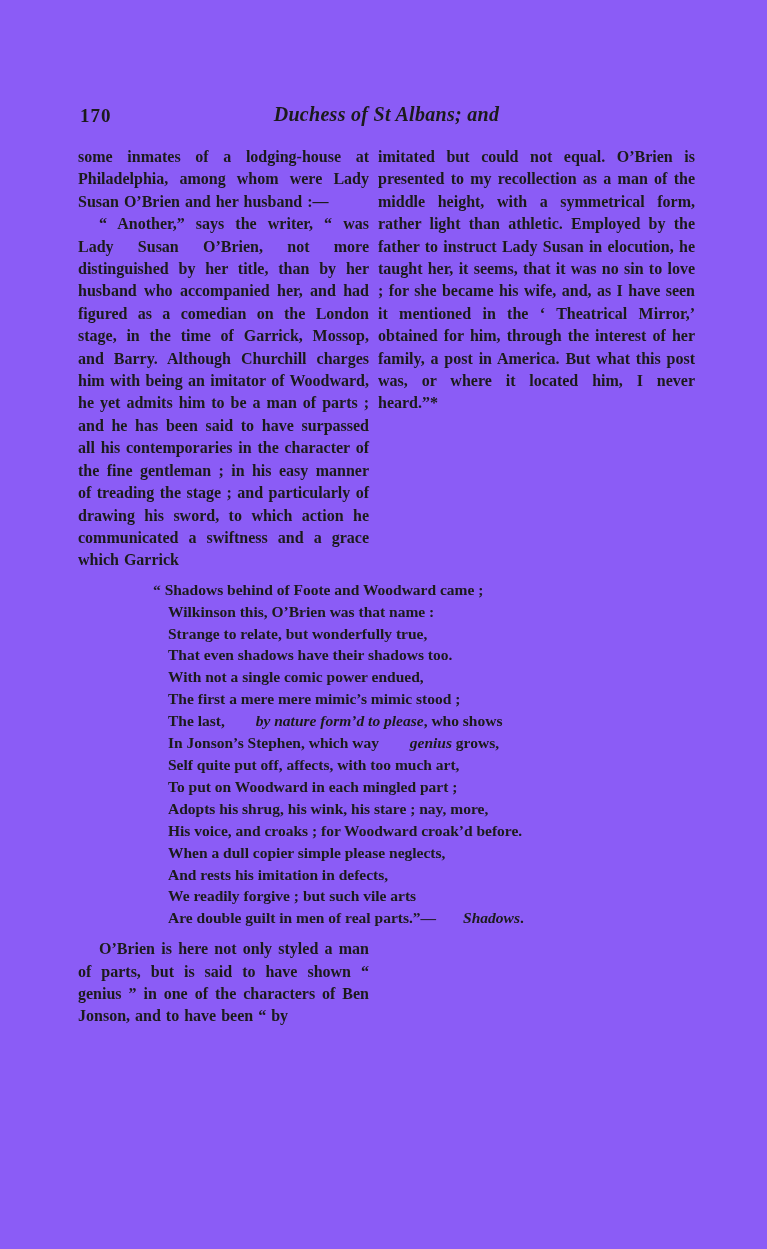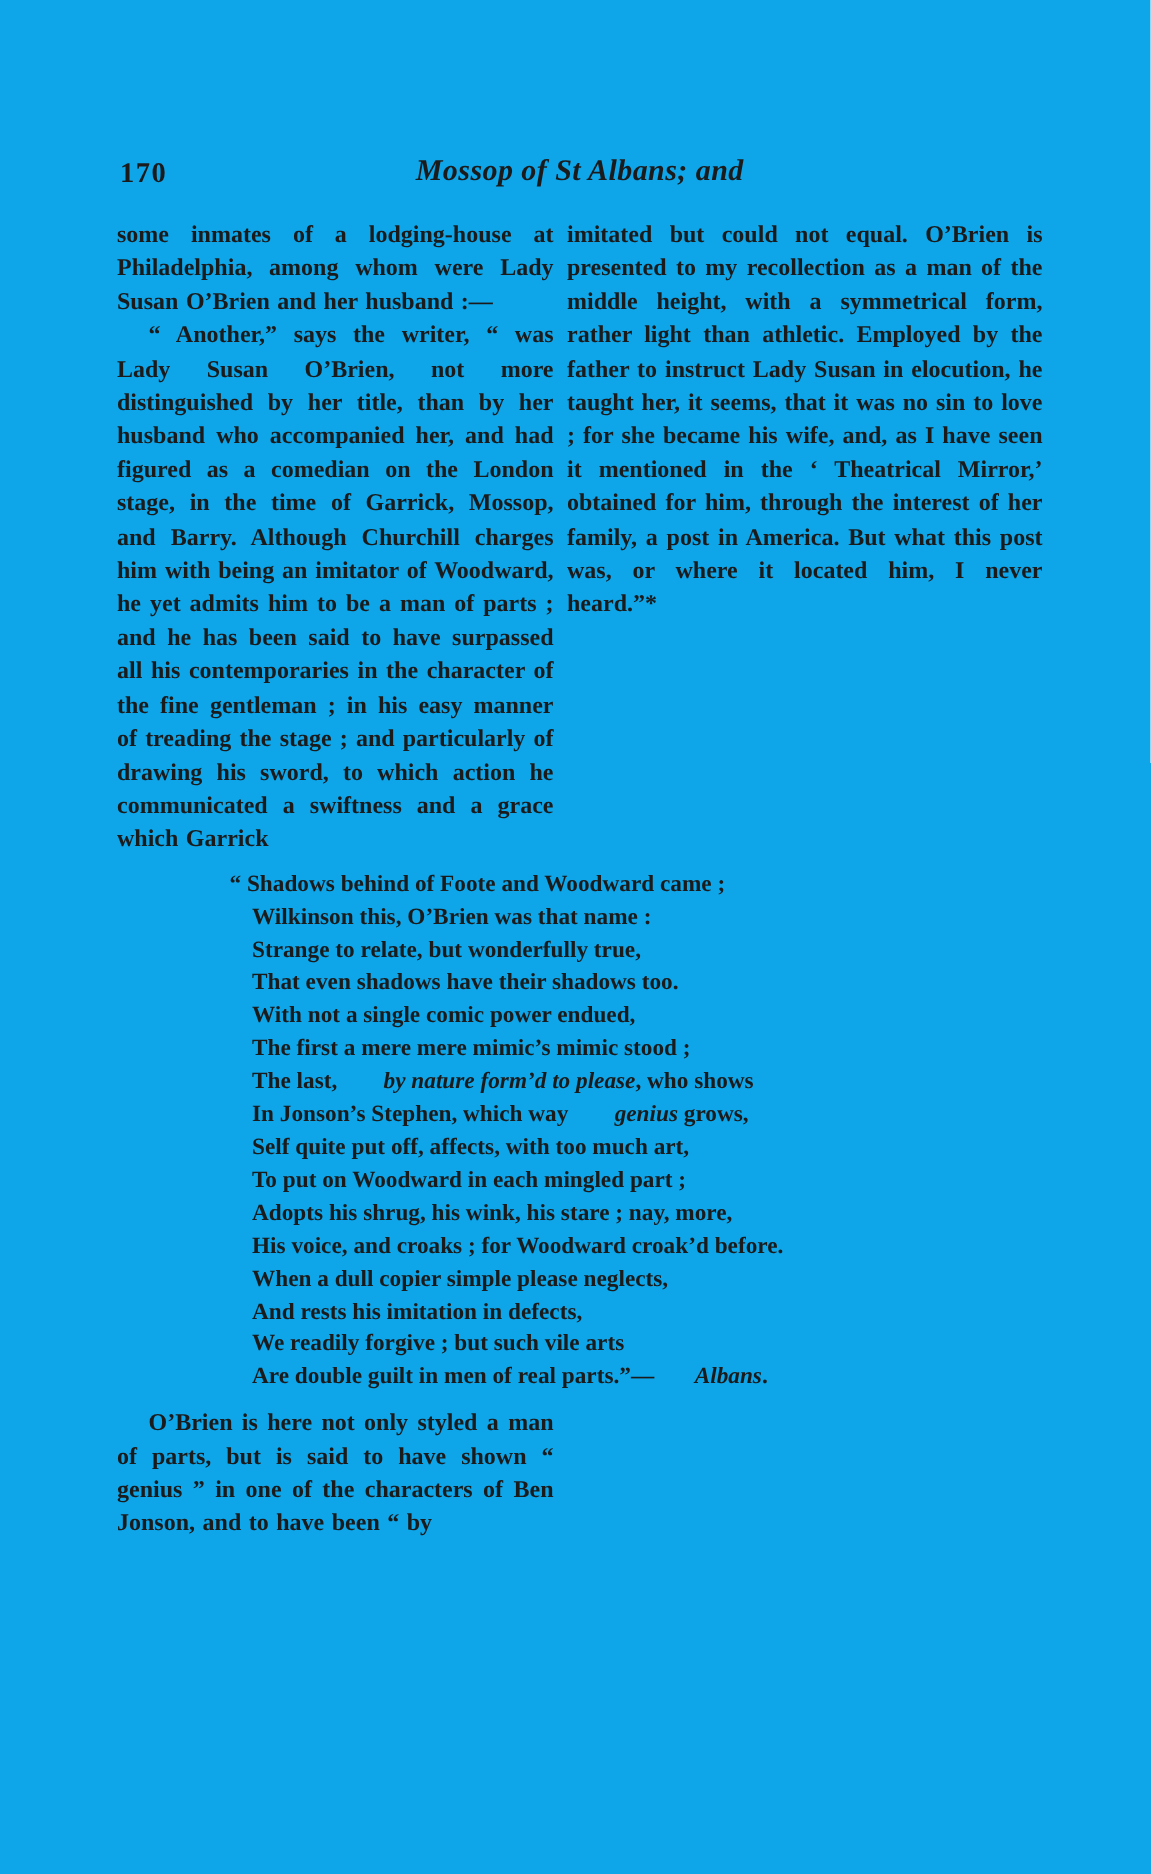--- a/index.html
+++ b/index.html
@@ -1,19 +1,19 @@
 <!DOCTYPE html>
 <html><head>
 <meta charset="utf-8">
 <style>
   html,body{margin:0;padding:0;background:#ffffff;}
   .page{
     position:relative;
     width:767px;height:1249px;
-    background:#0ea5e9;
+    background:#8b5cf6;
     font-family:"Liberation Serif","DejaVu Serif",serif;
     color:#1b1b1b;
     overflow:hidden;
   }
   
   .running-head{
     position:absolute;top:103px;left:78px;right:72px;height:28px;
     font-weight:bold;
   }
   .pagenum{position:absolute;left:2px;top:2px;font-size:19px;letter-spacing:1px;}
@@ -50,21 +50,21 @@
     letter-spacing:0.4px;
   }
 </style>
 </head>
 <body>
 
 <div class="page">
 
   <header class="running-head">
     <span class="pagenum">170</span>
-    <span class="running-title">Mossop of St Albans; and</span>
+    <span class="running-title">Duchess of St Albans; and</span>
   </header>
 
   <div class="content">
 
     <section class="cols top">
       <div class="col-left">
         <p class="noindent">some inmates of a lodging-house at Philadelphia, among whom were Lady Susan O’Brien and her husband :—</p>
         <p class="indent">“ Another,” says the writer, “ was Lady Susan O’Brien, not more distinguished by her title, than by her husband who accompanied her, and had figured as a comedian on the London stage, in the time of Garrick, Mossop, and Barry. Although Churchill charges him with being an imitator of Woodward, he yet admits him to be a man of parts ; and he has been said to have surpassed all his contemporaries in the character of the fine gentleman ; in his easy manner of treading the stage ; and particularly of drawing his sword, to which action he communicated a swiftness and a grace which Garrick</p>
       </div>
       <div class="col-right">
@@ -81,21 +81,21 @@
         <div class="poem-line"><span>The first a mere mere mimic’s mimic stood ;</span></div>
         <div class="poem-line"><span>The last, </span><span class="it">by nature form’d to please</span><span>, who shows</span></div>
         <div class="poem-line"><span>In Jonson’s Stephen, which way </span><span class="it">genius</span><span> grows,</span></div>
         <div class="poem-line"><span>Self quite put off, affects, with too much art,</span></div>
         <div class="poem-line"><span>To put on Woodward in each mingled part ;</span></div>
         <div class="poem-line"><span>Adopts his shrug, his wink, his stare ; nay, more,</span></div>
         <div class="poem-line"><span>His voice, and croaks ; for Woodward croak’d before.</span></div>
         <div class="poem-line"><span>When a dull copier simple please neglects,</span></div>
         <div class="poem-line"><span>And rests his imitation in defects,</span></div>
         <div class="poem-line"><span>We readily forgive ; but such vile arts</span></div>
-        <div class="poem-line"><span>Are double guilt in men of real parts.”—</span><span class="it">Albans</span><span>.</span></div>
+        <div class="poem-line"><span>Are double guilt in men of real parts.”—</span><span class="it">Shadows</span><span>.</span></div>
       </section>
 
     <section class="cols bottom">
       <div class="col-left">
         <p class="indent">O’Brien is here not only styled a man of parts, but is said to have shown “ genius ” in one of the characters of Ben Jonson, and to have been “ by</p>
       </div>
     </section>
 
 
   </div>

